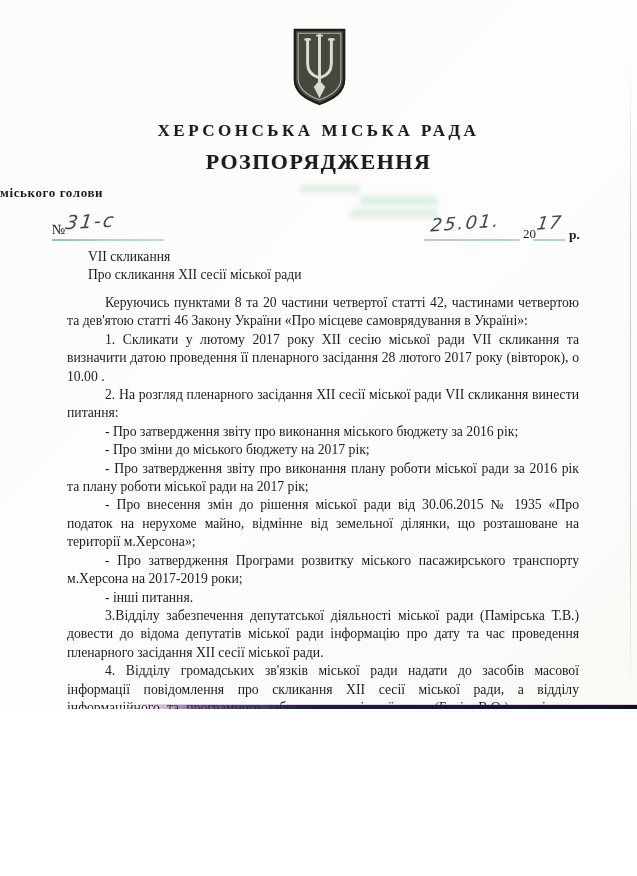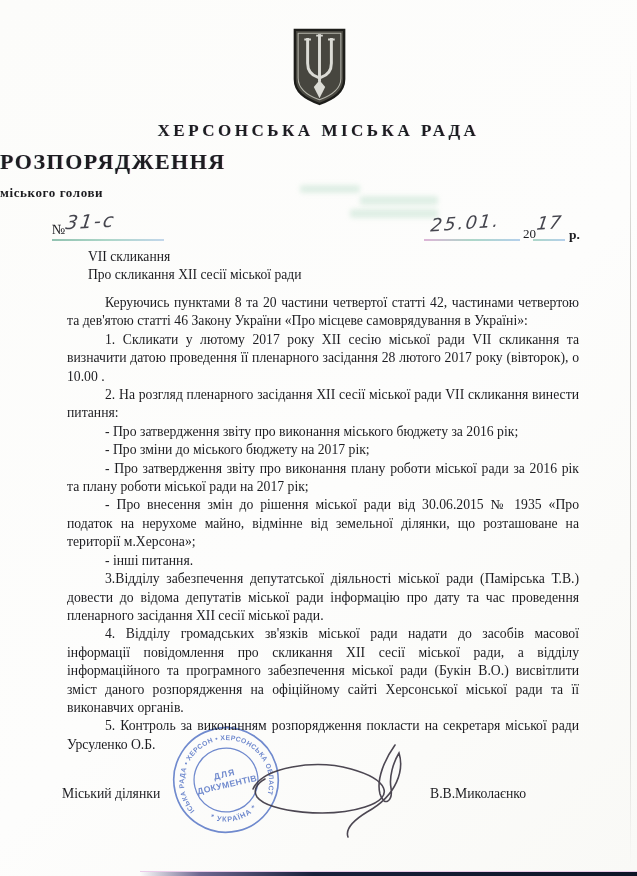--- a/index.html
+++ b/index.html
@@ -1,29 +1,29 @@
 <!DOCTYPE html>
 <html><head>
 <meta charset="utf-8">
 <style>
   html,body { margin:0; padding:0; background:#ffffff; }
   .page {
-    position:relative; width:637px; height:876px; overflow:hidden;
+    position:relative; width:637px; height:709px; overflow:hidden;
     background:linear-gradient(135deg,#fcfcfa 0%,#fdfdfc 55%,#f9f9f6 100%);
     font-family:"Liberation Serif", serif; color:#1c1c20;
   }
   
   .emblem { position:absolute; left:291px; top:27px; width:57px; height:80px; }
   .org-name {
     position:absolute; left:0; top:121px; width:637px; text-align:center;
     font-size:17px; font-weight:bold; letter-spacing:3.5px;
     text-shadow:0.6px 0 rgba(190,70,170,.18), -0.6px 0 rgba(60,170,130,.18);
   }
   .doc-type {
-    position:absolute; left:0; top:149px; width:637px; 
+    position:absolute; left:0; top:149px; width:637px; text-align:center;
     font-size:22px; font-weight:bold; letter-spacing:1.5px;
     text-shadow:0.7px 0 rgba(190,70,170,.2), -0.7px 0 rgba(60,170,130,.2);
   }
   .doc-subtype {
     position:absolute; left:0; top:185px; width:637px; text-align:left;
     font-size:13px; font-weight:bold; letter-spacing:0.6px;
   }
   
   .num-label { position:absolute; left:52px; top:222px; font-size:14px; }
   .hw { font-family:"DejaVu Sans", sans-serif; font-style:italic; color:#45454e; }
@@ -108,20 +108,21 @@
   </div>
 
   <div class="body">
     <p>Керуючись пунктами 8 та 20 частини четвертої статті 42, частинами четвертою та дев'ятою статті 46 Закону України «Про місцеве самоврядування в Україні»:</p>
     <p>1. Скликати у лютому 2017 року XII сесію міської ради VII скликання та визначити датою проведення її пленарного засідання 28 лютого 2017 року (вівторок), о 10.00 .</p>
     <p>2. На розгляд пленарного засідання XII сесії міської ради VII скликання винести питання:</p>
     <p>- Про затвердження звіту про виконання міського бюджету за 2016 рік;</p>
     <p>- Про зміни до міського бюджету на 2017 рік;</p>
     <p>- Про затвердження звіту про виконання плану роботи міської ради за 2016 рік та плану роботи міської ради на 2017 рік;</p>
     <p>- Про внесення змін до рішення міської ради від 30.06.2015 № 1935 «Про податок на нерухоме майно, відмінне від земельної ділянки, що розташоване на території м.Херсона»;</p>
+    <p>- Про затвердження Програми розвитку міського пасажирського транспорту м.Херсона на 2017-2019 роки;</p>
     <p>- інші питання.</p>
     <p>3.Відділу забезпечення депутатської діяльності міської ради (Памірська Т.В.) довести до відома депутатів міської ради інформацію про дату та час проведення пленарного засідання XII сесії міської ради.</p>
     <p>4. Відділу громадських зв'язків міської ради надати до засобів масової інформації повідомлення про скликання XII сесії міської ради, а відділу інформаційного та програмного забезпечення міської ради (Букін В.О.) висвітлити зміст даного розпорядження на офіційному сайті Херсонської міської ради та її виконавчих органів.</p>
     <p>5. Контроль за виконанням розпорядження покласти на секретаря міської ради Урсуленко О.Б.</p>
   </div>
 
   <div class="sig-title">Міський ділянки</div>
   <div class="sig-name">В.В.Миколаєнко</div>
 
   <svg class="stamp" viewBox="0 0 120 120">

